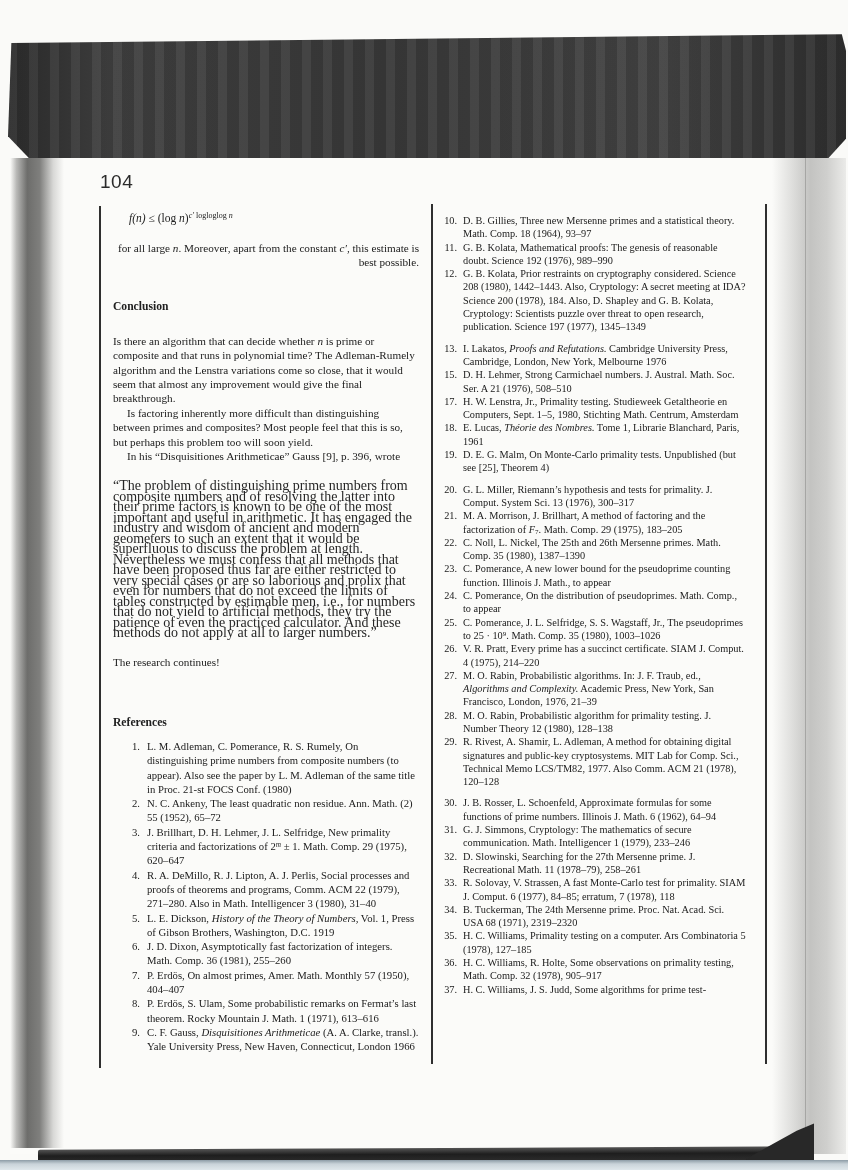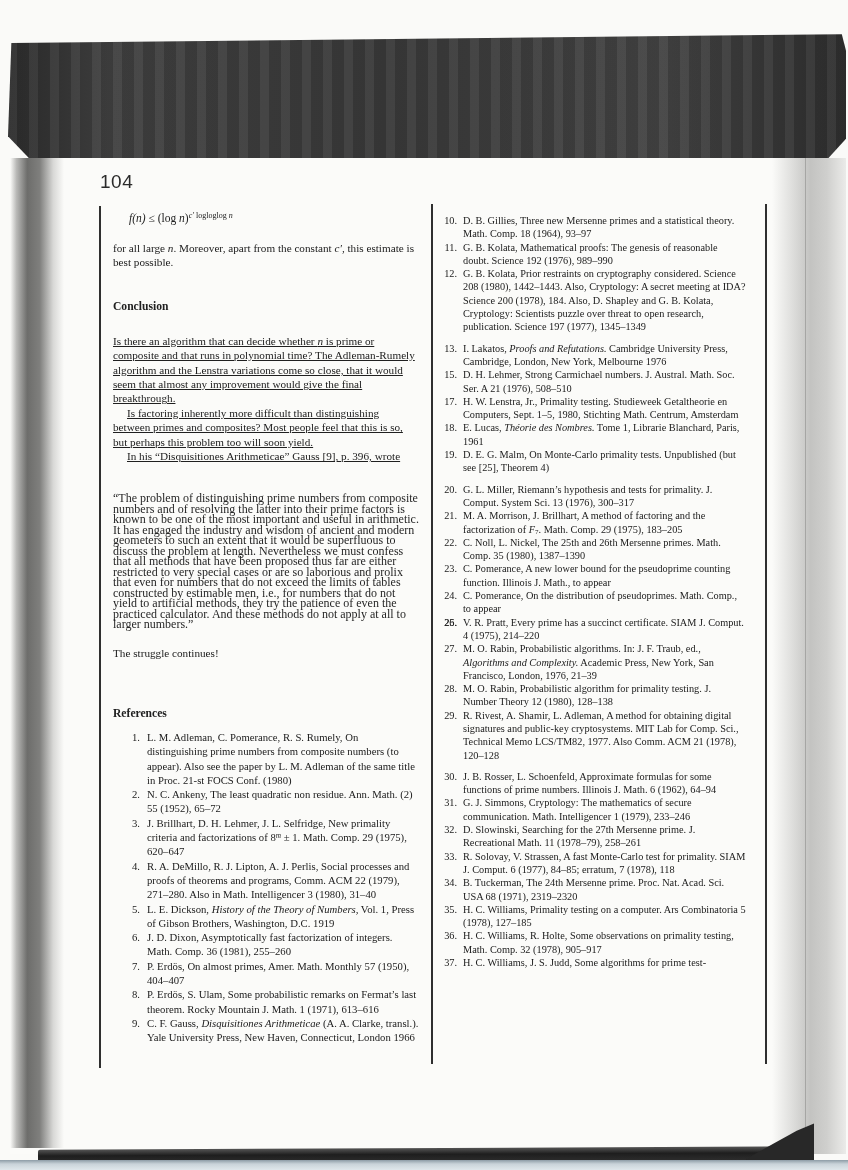--- a/index.html
+++ b/index.html
@@ -50,26 +50,26 @@
   .pagenum {
     position:absolute; left:100px; top:171px;
     font-family:"Liberation Sans","DejaVu Sans",sans-serif;
     font-size:19px; color:#2b2b2b; letter-spacing:0.5px;
   }
   .col-left  { position:absolute; left:113px; top:204px; width:306px; }
   .col-right { position:absolute; left:440px; top:204px; width:306px; }
 
   .formula { margin:8px 0 0 16px; font-size:11.5px; }
   .formula sup { font-size:8px; }
-  .intro   { margin:17px 0 0 0; font-size:11.2px; line-height:14.4px; }
+  .intro   { margin:17px 0 0 0; font-size:11.2px; line-height:14.4px;text-align:right; }
   .heading { margin:30px 0 0 0; font-size:11.6px; font-weight:bold; }
   .paras   { margin-top:21px; font-size:11.2px; line-height:14.4px; }
-  .paras p { margin:0;text-decoration:underline; }
+  .paras p { margin:0; }
   .paras p + p { text-indent:14px; }
-  .quote   { margin-top:30px; font-size:12px; line-height:10.5px; color:#262626; }
+  .quote   { margin-top:18px; font-size:14px; line-height:10.5px; color:#262626; }
   .struggle{ margin:17px 0 0 0; font-size:11.2px; }
   .refs-heading { margin-top:48px; }
   .refs    { margin-top:10px; }
   .refs-left  { font-size:10.7px; line-height:14.3px; }
   .refs-right { font-size:10.3px; line-height:13.3px; }
   .ref-item { position:relative; }
   .ref-item.gap { margin-top:8px; }
   .refs-left  .ref-item { padding-left:34px; }
   .refs-left  .ref-num  { position:absolute; left:8px; width:19px; text-align:right; }
   .refs-right .ref-item { padding-left:23px; }
@@ -97,26 +97,26 @@
   <div class="col-left">
     <div class="formula"><span class="it">f(n)</span><span> ≤ (log </span><span class="it">n</span><span>)</span><sup class="it">c′</sup><sup> logloglog </sup><sup class="it">n</sup></div>
     <p class="intro"><span>for all large </span><span class="it">n</span><span>. Moreover, apart from the constant </span><span class="it">c′</span><span>, this estimate is best possible.</span></p>
     <div class="heading">Conclusion</div>
     <div class="paras">
         <p><span>Is there an algorithm that can decide whether </span><span class="it">n</span><span> is prime or composite and that runs in polynomial time?  The Adleman-Rumely algorithm and the Lenstra variations come so close, that it would seem that almost any improvement would give the final breakthrough.</span></p>
         <p><span>Is factoring inherently more difficult than distinguishing between primes and composites?  Most people feel that this is so, but perhaps this problem too will soon yield.</span></p>
         <p><span>In his “Disquisitiones Arithmeticae” Gauss [9], p. 396, wrote</span></p>
       </div>
     <div class="quote"><span>“The problem of distinguishing prime numbers from composite numbers and of resolving the latter into their prime factors is known to be one of the most important and useful in arithmetic. It has engaged the industry and wisdom of ancient and modern geometers to such an extent that it would be superfluous to discuss the problem at length. Nevertheless we must confess that all methods that have been proposed thus far are either restricted to very special cases or are so laborious and prolix that even for numbers that do not exceed the limits of tables constructed by estimable men, i.e., for numbers that do not yield to artificial methods, they try the patience of even the practiced calculator. And these methods do not apply at all to larger numbers.”</span></div>
-    <p class="struggle">The struggle continues!</p>
+    <p class="struggle">The research continues!</p>
     <div class="heading refs-heading">References</div>
     <div class="refs refs-left">
         <div class="ref-item"><span class="ref-num">1.</span><span class="ref-body"><span>L. M. Adleman, C. Pomerance, R. S. Rumely, On distinguishing prime numbers from composite numbers (to appear). Also see the paper by L. M. Adleman of the same title in Proc. 21-st FOCS Conf. (1980)</span></span></div>
         <div class="ref-item"><span class="ref-num">2.</span><span class="ref-body"><span>N. C. Ankeny, The least quadratic non residue. Ann. Math. (2) 55 (1952), 65–72</span></span></div>
-        <div class="ref-item"><span class="ref-num">3.</span><span class="ref-body"><span>J. Brillhart, D. H. Lehmer, J. L. Selfridge, New primality criteria and factorizations of 8</span><sup class="it">m</sup><span> ± 1. Math. Comp. 29 (1975), 620–647</span></span></div>
+        <div class="ref-item"><span class="ref-num">3.</span><span class="ref-body"><span>J. Brillhart, D. H. Lehmer, J. L. Selfridge, New primality criteria and factorizations of 2</span><sup class="it">m</sup><span> ± 1. Math. Comp. 29 (1975), 620–647</span></span></div>
         <div class="ref-item"><span class="ref-num">4.</span><span class="ref-body"><span>R. A. DeMillo, R. J. Lipton, A. J. Perlis, Social processes and proofs of theorems and programs, Comm. ACM 22 (1979), 271–280. Also in Math. Intelligencer 3 (1980), 31–40</span></span></div>
         <div class="ref-item"><span class="ref-num">5.</span><span class="ref-body"><span>L. E. Dickson, </span><span class="it">History of the Theory of Numbers,</span><span> Vol. 1, Press of Gibson Brothers, Washington, D.C. 1919</span></span></div>
         <div class="ref-item"><span class="ref-num">6.</span><span class="ref-body"><span>J. D. Dixon, Asymptotically fast factorization of integers. Math. Comp. 36 (1981), 255–260</span></span></div>
         <div class="ref-item"><span class="ref-num">7.</span><span class="ref-body"><span>P. Erdös, On almost primes, Amer. Math. Monthly 57 (1950), 404–407</span></span></div>
         <div class="ref-item"><span class="ref-num">8.</span><span class="ref-body"><span>P. Erdös, S. Ulam, Some probabilistic remarks on Fermat’s last theorem. Rocky Mountain J. Math. 1 (1971), 613–616</span></span></div>
         <div class="ref-item"><span class="ref-num">9.</span><span class="ref-body"><span>C. F. Gauss, </span><span class="it">Disquisitiones Arithmeticae</span><span> (A. A. Clarke, transl.). Yale University Press, New Haven, Connecticut, London 1966</span></span></div>
       </div>
   </div>
 
   <div class="col-right">
@@ -127,21 +127,21 @@
         <div class="ref-item gap"><span class="ref-num">13.</span><span class="ref-body"><span>I. Lakatos, </span><span class="it">Proofs and Refutations.</span><span> Cambridge University Press, Cambridge, London, New York, Melbourne 1976</span></span></div>
         <div class="ref-item"><span class="ref-num">15.</span><span class="ref-body"><span>D. H. Lehmer, Strong Carmichael numbers. J. Austral. Math. Soc. Ser. A 21 (1976), 508–510</span></span></div>
         <div class="ref-item"><span class="ref-num">17.</span><span class="ref-body"><span>H. W. Lenstra, Jr., Primality testing. Studieweek Getaltheorie en Computers, Sept. 1–5, 1980, Stichting Math. Centrum, Amsterdam</span></span></div>
         <div class="ref-item"><span class="ref-num">18.</span><span class="ref-body"><span>E. Lucas, </span><span class="it">Théorie des Nombres.</span><span> Tome 1, Librarie Blanchard, Paris, 1961</span></span></div>
         <div class="ref-item"><span class="ref-num">19.</span><span class="ref-body"><span>D. E. G. Malm, On Monte-Carlo primality tests. Unpublished (but see [25], Theorem 4)</span></span></div>
         <div class="ref-item gap"><span class="ref-num">20.</span><span class="ref-body"><span>G. L. Miller, Riemann’s hypothesis and tests for primality. J. Comput. System Sci. 13 (1976), 300–317</span></span></div>
         <div class="ref-item"><span class="ref-num">21.</span><span class="ref-body"><span>M. A. Morrison, J. Brillhart, A method of factoring and the factorization of </span><span class="it">F</span><sub>7</sub><span>. Math. Comp. 29 (1975), 183–205</span></span></div>
         <div class="ref-item"><span class="ref-num">22.</span><span class="ref-body"><span>C. Noll, L. Nickel, The 25th and 26th Mersenne primes. Math. Comp. 35 (1980), 1387–1390</span></span></div>
         <div class="ref-item"><span class="ref-num">23.</span><span class="ref-body"><span>C. Pomerance, A new lower bound for the pseudoprime counting function. Illinois J. Math., to appear</span></span></div>
         <div class="ref-item"><span class="ref-num">24.</span><span class="ref-body"><span>C. Pomerance, On the distribution of pseudoprimes. Math. Comp., to appear</span></span></div>
-        <div class="ref-item"><span class="ref-num">25.</span></div>
+        <div class="ref-item"><span class="ref-num">25.</span><span class="ref-body"><span>C. Pomerance, J. L. Selfridge, S. S. Wagstaff, Jr., The pseudoprimes to 25 · 10</span><sup>9</sup><span>. Math. Comp. 35 (1980), 1003–1026</span></span></div>
         <div class="ref-item"><span class="ref-num">26.</span><span class="ref-body"><span>V. R. Pratt, Every prime has a succinct certificate. SIAM J. Comput. 4 (1975), 214–220</span></span></div>
         <div class="ref-item"><span class="ref-num">27.</span><span class="ref-body"><span>M. O. Rabin, Probabilistic algorithms. In: J. F. Traub, ed., </span><span class="it">Algorithms and Complexity.</span><span> Academic Press, New York, San Francisco, London, 1976, 21–39</span></span></div>
         <div class="ref-item"><span class="ref-num">28.</span><span class="ref-body"><span>M. O. Rabin, Probabilistic algorithm for primality testing. J. Number Theory 12 (1980), 128–138</span></span></div>
         <div class="ref-item"><span class="ref-num">29.</span><span class="ref-body"><span>R. Rivest, A. Shamir, L. Adleman, A method for obtaining digital signatures and public-key cryptosystems. MIT Lab for Comp. Sci., Technical Memo LCS/TM82, 1977. Also Comm. ACM 21 (1978), 120–128</span></span></div>
         <div class="ref-item gap"><span class="ref-num">30.</span><span class="ref-body"><span>J. B. Rosser, L. Schoenfeld, Approximate formulas for some functions of prime numbers. Illinois J. Math. 6 (1962), 64–94</span></span></div>
         <div class="ref-item"><span class="ref-num">31.</span><span class="ref-body"><span>G. J. Simmons, Cryptology: The mathematics of secure communication. Math. Intelligencer 1 (1979), 233–246</span></span></div>
         <div class="ref-item"><span class="ref-num">32.</span><span class="ref-body"><span>D. Slowinski, Searching for the 27th Mersenne prime. J. Recreational Math. 11 (1978–79), 258–261</span></span></div>
         <div class="ref-item"><span class="ref-num">33.</span><span class="ref-body"><span>R. Solovay, V. Strassen, A fast Monte-Carlo test for primality. SIAM J. Comput. 6 (1977), 84–85; erratum, 7 (1978), 118</span></span></div>
         <div class="ref-item"><span class="ref-num">34.</span><span class="ref-body"><span>B. Tuckerman, The 24th Mersenne prime. Proc. Nat. Acad. Sci. USA 68 (1971), 2319–2320</span></span></div>
         <div class="ref-item"><span class="ref-num">35.</span><span class="ref-body"><span>H. C. Williams, Primality testing on a computer. Ars Combinatoria 5 (1978), 127–185</span></span></div>

